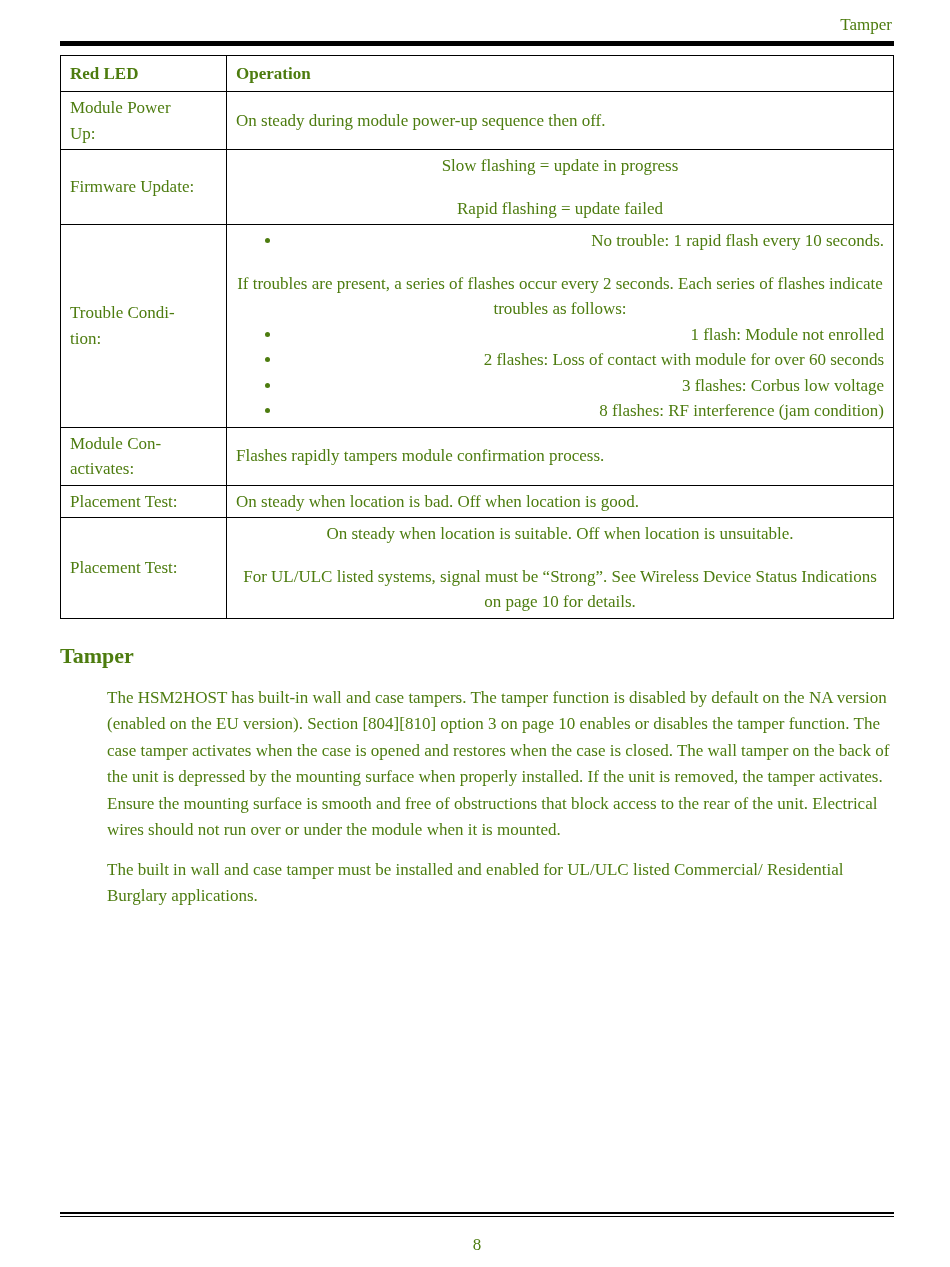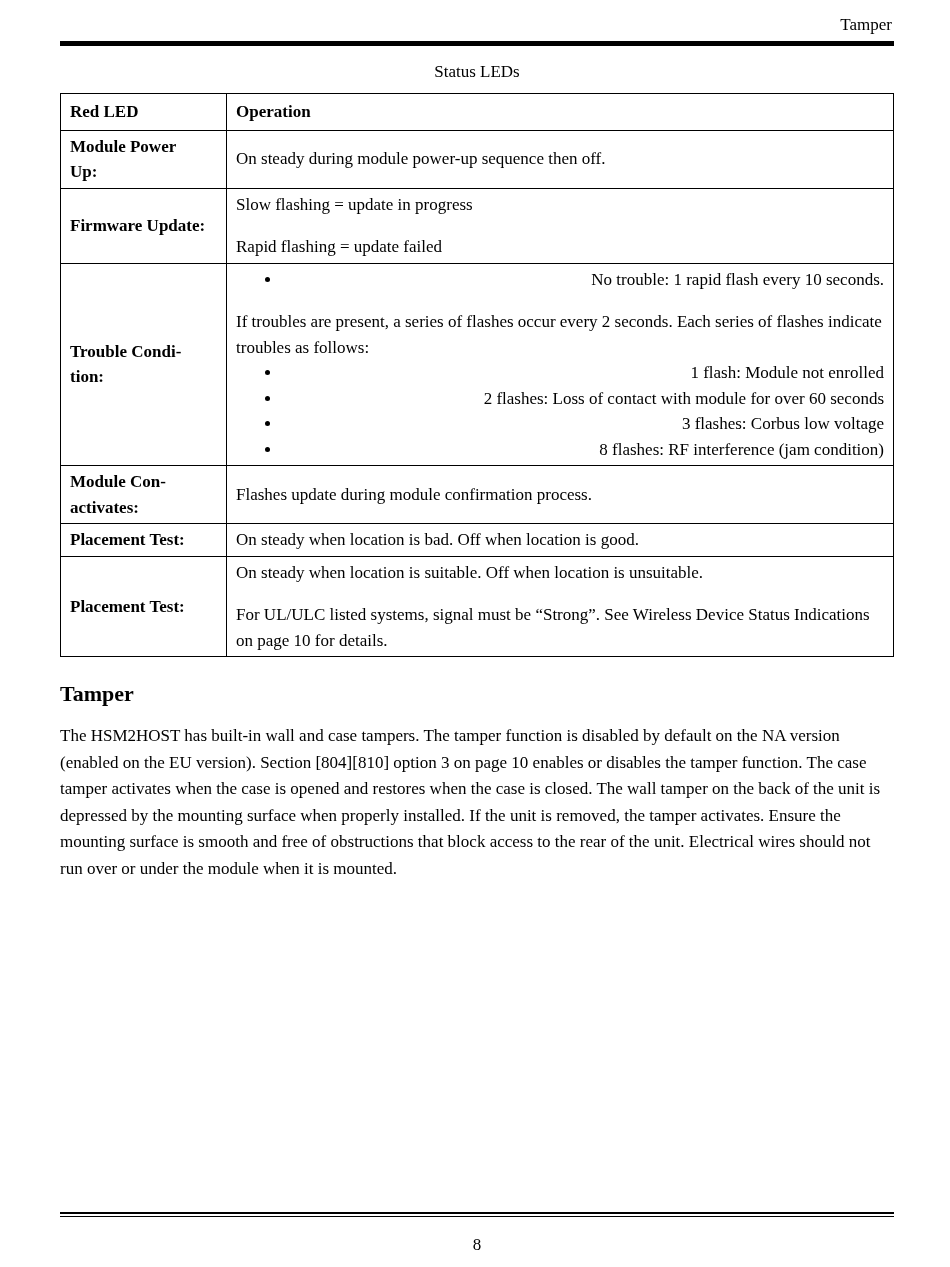--- a/index.html
+++ b/index.html
@@ -2,76 +2,75 @@
 <html><head>
 <meta charset="utf-8">
 <style>
   html, body { margin: 0; padding: 0; background: #e8e8e8; }
   .page {
     position: relative;
     width: 950px;
     height: 1267px;
     margin: 0 auto;
     background: #ffffff;
-    color: #000000;
+    color: #4d7c0f;
     font-family: "Liberation Serif", "DejaVu Serif", serif;
     font-size: 17px;
     line-height: 1.5;
     padding: 12px 56px 0 60px;
     box-sizing: border-box;
     overflow: hidden;
   }
-  p { margin: 0; }
+  p { margin: 0; text-align: center; }
   h1 { margin: 0; }
 
   .running-header { text-align: right; padding-right: 2px; }
   .thick-rule { height: 5px; background: #000; margin-top: 3px; }
 
   .table-caption { text-align: center; margin-top: 13px; }
 
   table.status-table { border-collapse: collapse; width: 100%; margin-top: 9px; table-layout: fixed; }
   .status-table td {
     border: 1px solid #000;
     padding: 3px 9px;
     vertical-align: middle;
     overflow-wrap: break-word;
   }
   td.hdr { font-weight: bold; padding-top: 5px; padding-bottom: 5px; }
-  td.label-cell { white-space: pre-line; font-weight: bold; }
+  td.label-cell { white-space: pre-line; }
 
   
   td.stack > * + * { margin-top: 17px; }
 
   ul.bullets { margin: 0; padding: 0 0 0 46px; list-style: disc; text-align: right; }
   ul.bullets li { padding-left: 2px; }
 
   .section-heading {
     font-size: 22px;
     font-weight: bold;
     margin-top: 20px;
   }
-  .body-p { margin-top: 13px; line-height: 1.56; text-align: left; }
+  .body-p { margin-top: 13px; line-height: 1.56; text-align: left; margin-left: 47px; }
 
   .page-footer { position: absolute; left: 60px; right: 56px; bottom: 10px; }
   .footer-rule { height: 2px; border-top: 2px solid #000; border-bottom: 1px solid #000; }
   .page-number { text-align: center; margin-top: 15px; }
 </style>
 </head>
 <body>
 
 <div class="page">
 
   <header class="running-header">
     <span>Tamper</span>
   </header>
   <div class="thick-rule"></div>
 
   <main>
 
-    <div class="table-caption">Status LEDs</div>
 
     <table class="status-table">
       <colgroup>
         <col style="width:166px">
         <col>
       </colgroup>
       <tbody>
         <tr>
           <td class="hdr">Red LED</td>
           <td class="hdr">Operation</td>
@@ -106,41 +105,42 @@
             </ul>
             <ul class="bullets">
               <li>8 flashes: RF interference (jam condition)</li>
             </ul>
           </td>
         </tr>
 
         <tr>
           <td class="label-cell">Module Con-
 activates:</td>
-          <td>Flashes update during module confirmation process.</td>
+          <td>Flashes rapidly tampers module confirmation process.</td>
         </tr>
 
         <tr>
           <td class="label-cell">Placement Test:</td>
           <td>On steady when location is bad. Off when location is good.</td>
         </tr>
 
 
         <tr>
           <td class="label-cell">Placement Test:</td>
           <td class="stack">
             <p>On steady when location is suitable. Off when location is unsuitable.</p>
             <p>For UL/ULC listed systems, signal must be “Strong”. See Wireless Device Status Indications on page 10 for details.</p>
           </td>
         </tr>
       </tbody>
     </table>
 
     <h1 class="section-heading">Tamper</h1>
     <p class="body-p">The HSM2HOST has built-in wall and case tampers. The tamper function is disabled by default on the NA version (enabled on the EU version). Section [804][810] option 3 on page 10 enables or disables the tamper function. The case tamper activates when the case is opened and restores when the case is closed. The wall tamper on the back of the unit is depressed by the mounting surface when properly installed. If the unit is removed, the tamper activates. Ensure the mounting surface is smooth and free of obstructions that block access to the rear of the unit. Electrical wires should not run over or under the module when it is mounted.</p>
+    <p class="body-p">The built in wall and case tamper must be installed and enabled for UL/ULC listed Commercial/ Residential Burglary applications.</p>
 
   </main>
 
   <footer class="page-footer">
     <div class="footer-rule"></div>
     <div class="page-number">8</div>
   </footer>
 
 </div>
 

